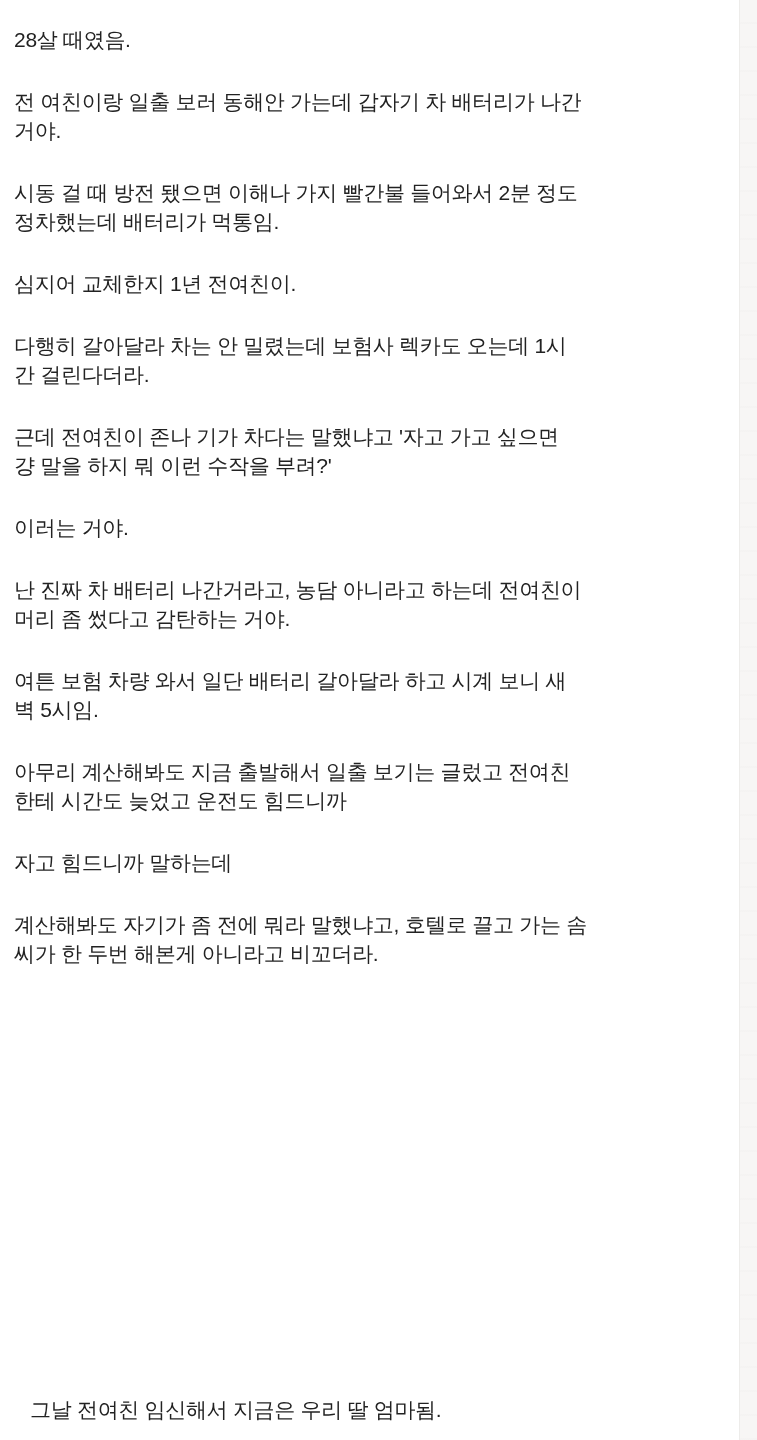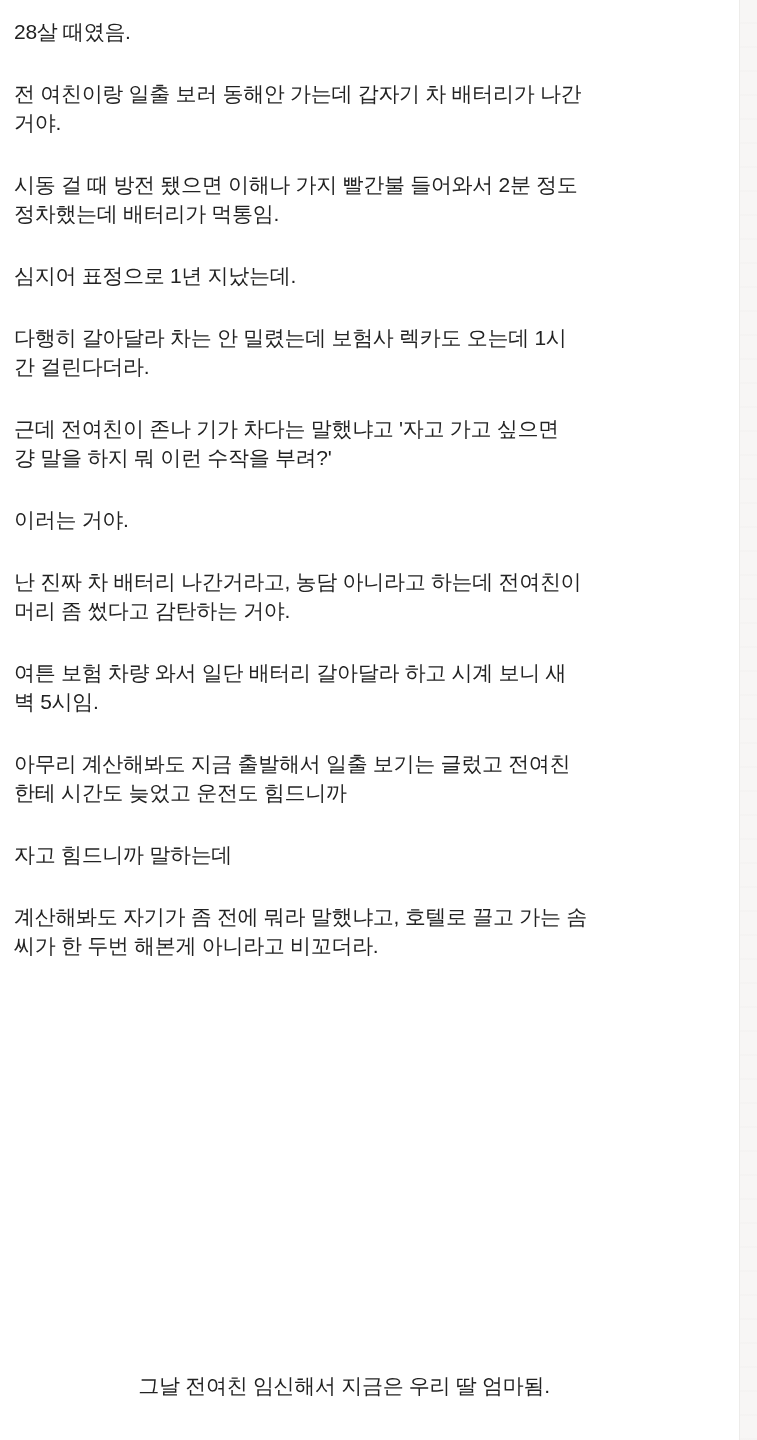--- a/index.html
+++ b/index.html
@@ -26,31 +26,30 @@
     width: 660px;
   }
 
   .story-body p,
   .final-line p {
     font-size: 21px;
     line-height: 29px;
     color: #222222;
     letter-spacing: -0.3px;
     white-space: pre-line;
-    margin: 0 0 33px 0;
+    margin: 8px 0 33px 0;
     font-weight: 400;
   }
 
   .big-gap {
     height: 378px;
   }
 
   .final-line p {
-    margin: 0;
-    text-align: center;
+    margin: 16px;
   }
 
   
   .scroll-strip {
     position: absolute;
     top: 0;
     right: 0;
     width: 18px;
     height: 1440px;
     background:
@@ -70,21 +69,21 @@
 
 <div class="page">
 
   <div class="story-body">
 
   <p>28살 때였음.</p>
       <p>전 여친이랑 일출 보러 동해안 가는데 갑자기 차 배터리가 나간
 거야.</p>
       <p>시동 걸 때 방전 됐으면 이해나 가지 빨간불 들어와서 2분 정도
 정차했는데 배터리가 먹통임.</p>
-      <p>심지어 표정으로 1년 지났는데.</p>
+      <p>심지어 교체한지 1년 전여친이.</p>
       <p>다행히 갈아달라 차는 안 밀렸는데 보험사 렉카도 오는데 1시
 간 걸린다더라.</p>
       <p>근데 전여친이 존나 기가 차다는 말했냐고 '자고 가고 싶으면
 걍 말을 하지 뭐 이런 수작을 부려?'</p>
       <p>이러는 거야.</p>
       <p>난 진짜 차 배터리 나간거라고, 농담 아니라고 하는데 전여친이
 머리 좀 썼다고 감탄하는 거야.</p>
       <p>여튼 보험 차량 와서 일단 배터리 갈아달라 하고 시계 보니 새
 벽 5시임.</p>
       <p>아무리 계산해봐도 지금 출발해서 일출 보기는 글렀고 전여친

